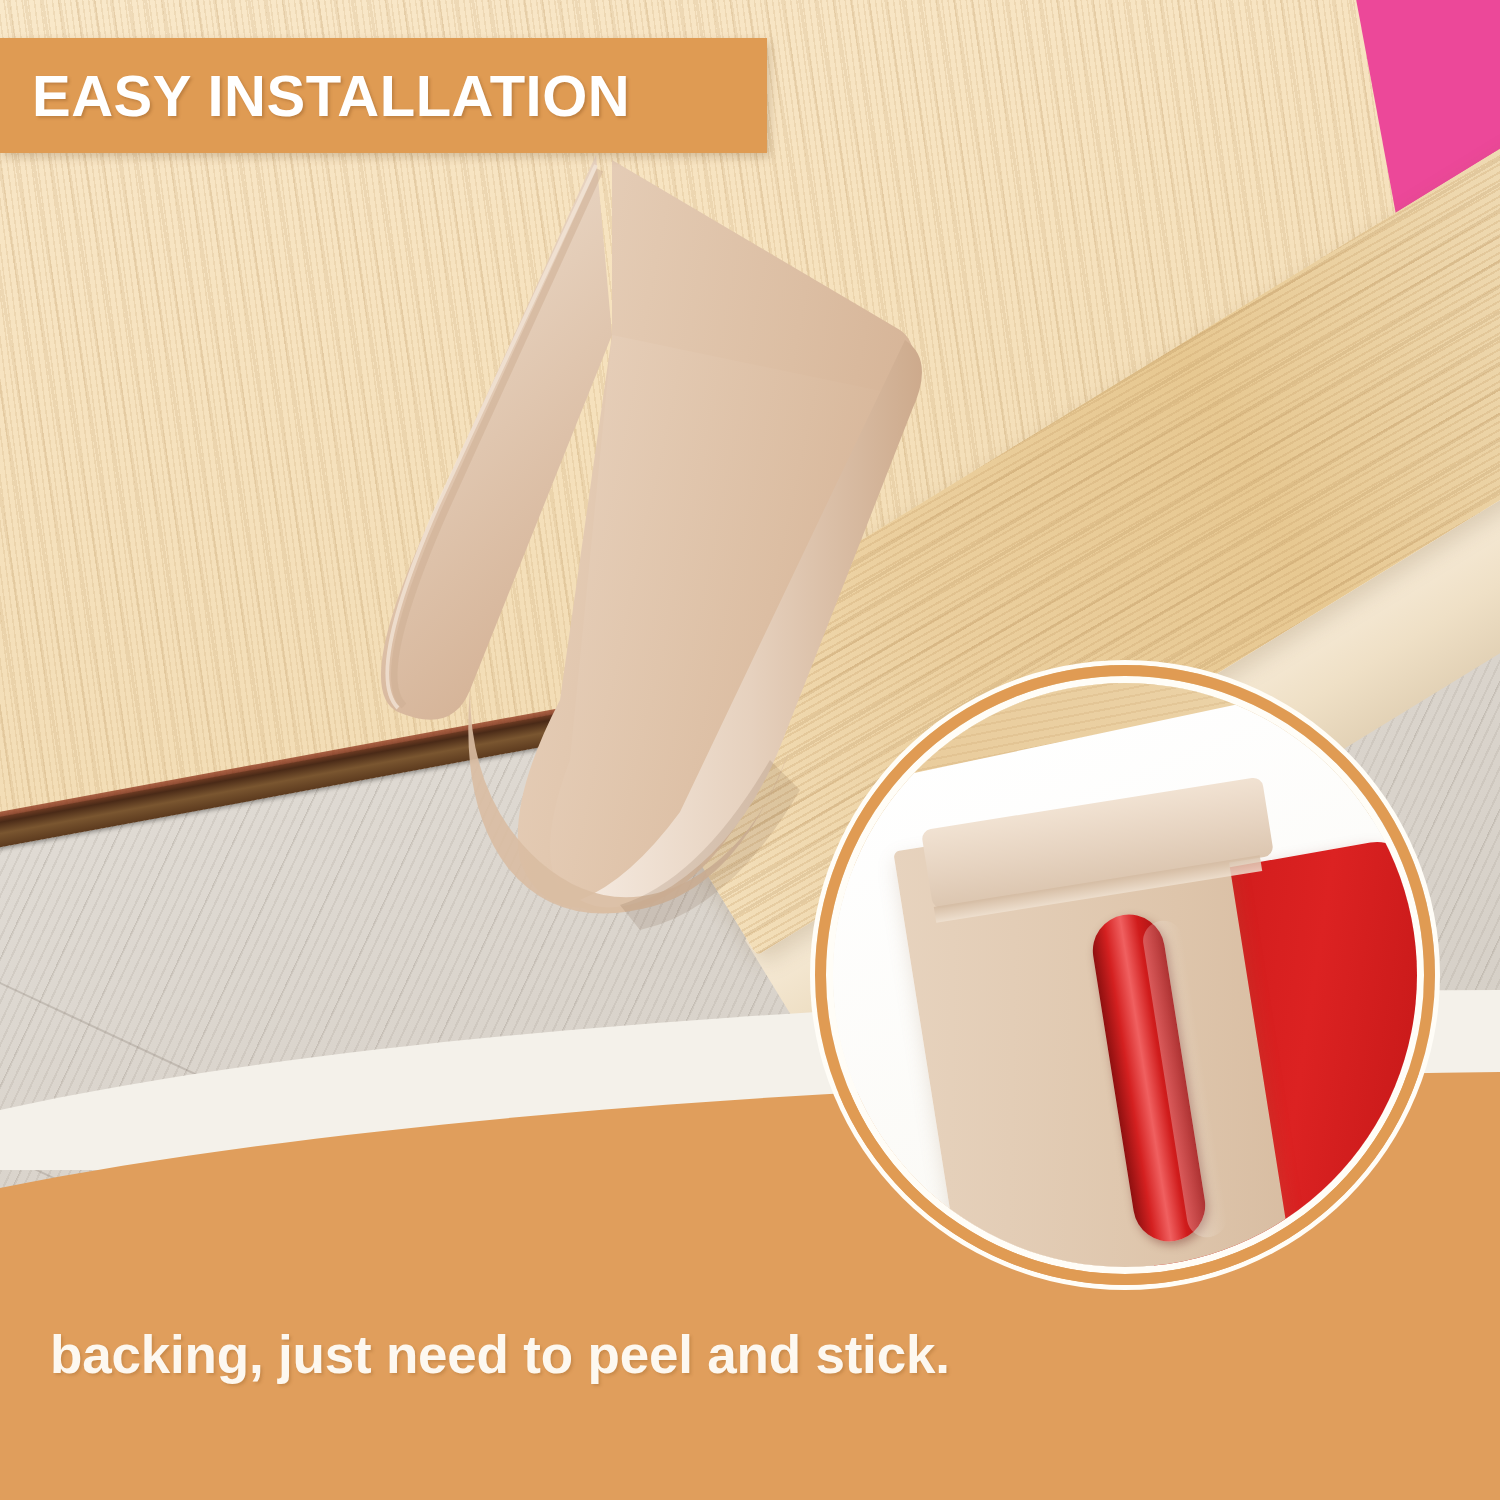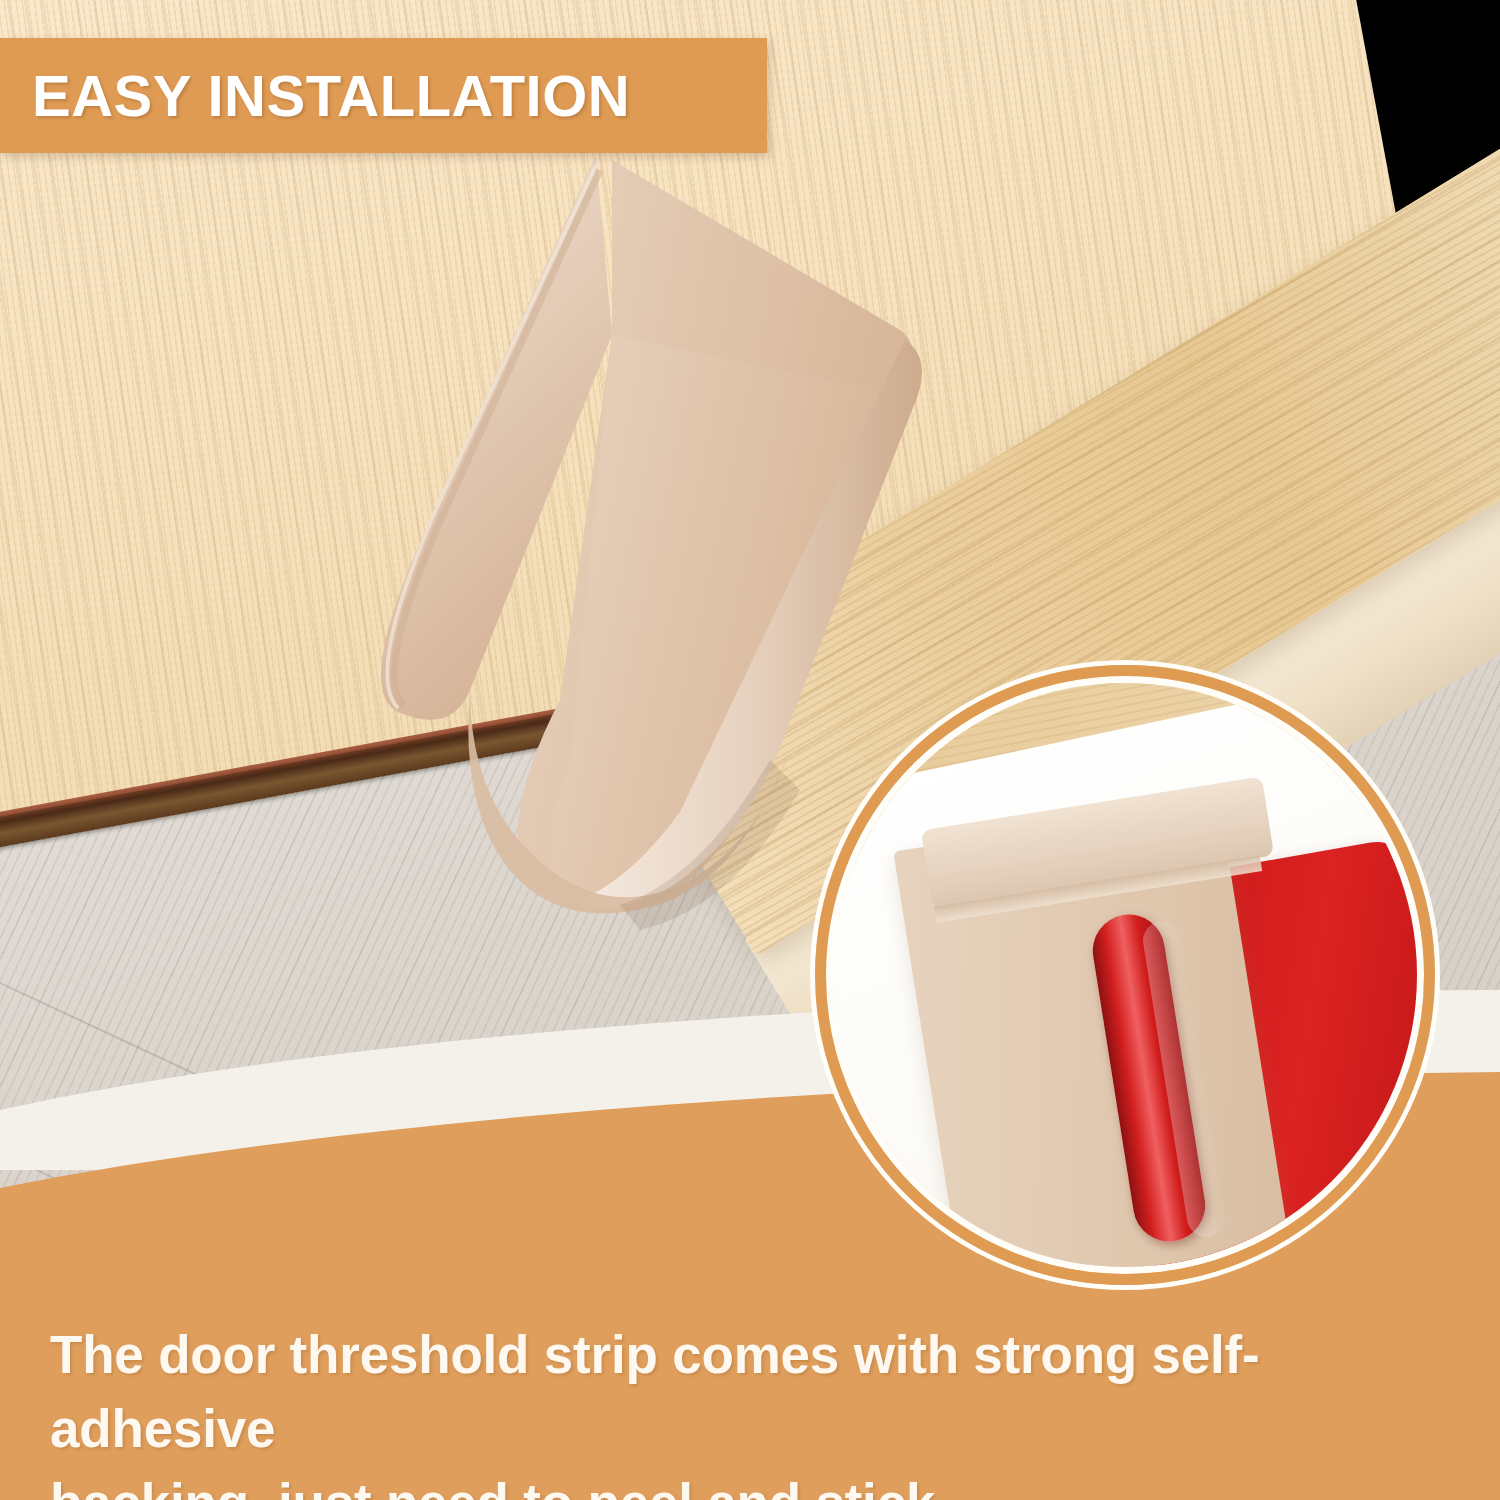--- a/index.html
+++ b/index.html
@@ -1,21 +1,21 @@
 <!DOCTYPE html>
 <html><head>
 <meta charset="utf-8">
 <style>
   html,body{margin:0;padding:0;}
   body{
     width:1500px;height:1500px;overflow:hidden;
     font-family:"Liberation Sans",sans-serif;
     background:#E5A262;
   }
-  #stage{position:relative;width:1500px;height:1500px;overflow:hidden;background:#000000;}
+  #stage{position:relative;width:1500px;height:1500px;overflow:hidden;background:#ec4899;}
 
   
   .photo{position:absolute;left:0;top:0;width:1500px;height:1260px;overflow:hidden;}
 
   
   .door-panel{
     position:absolute;left:-260px;top:-160px;width:1560px;height:1030px;
     transform:rotate(-10.5deg);transform-origin:0 0;
     background:
       repeating-linear-gradient(93deg,
@@ -276,17 +276,16 @@
         <div class="inset-red-roll2"></div>
       </div>
     </div>
   </div>
 
   <div class="banner">
     <div class="banner-title">EASY INSTALLATION</div>
   </div>
 
   <div class="caption">
-    <span>The door threshold strip comes with strong self-adhesive</span>
     <span>backing, just need to peel and stick.</span>
   </div>
 
 </div>
 
 </body></html>

